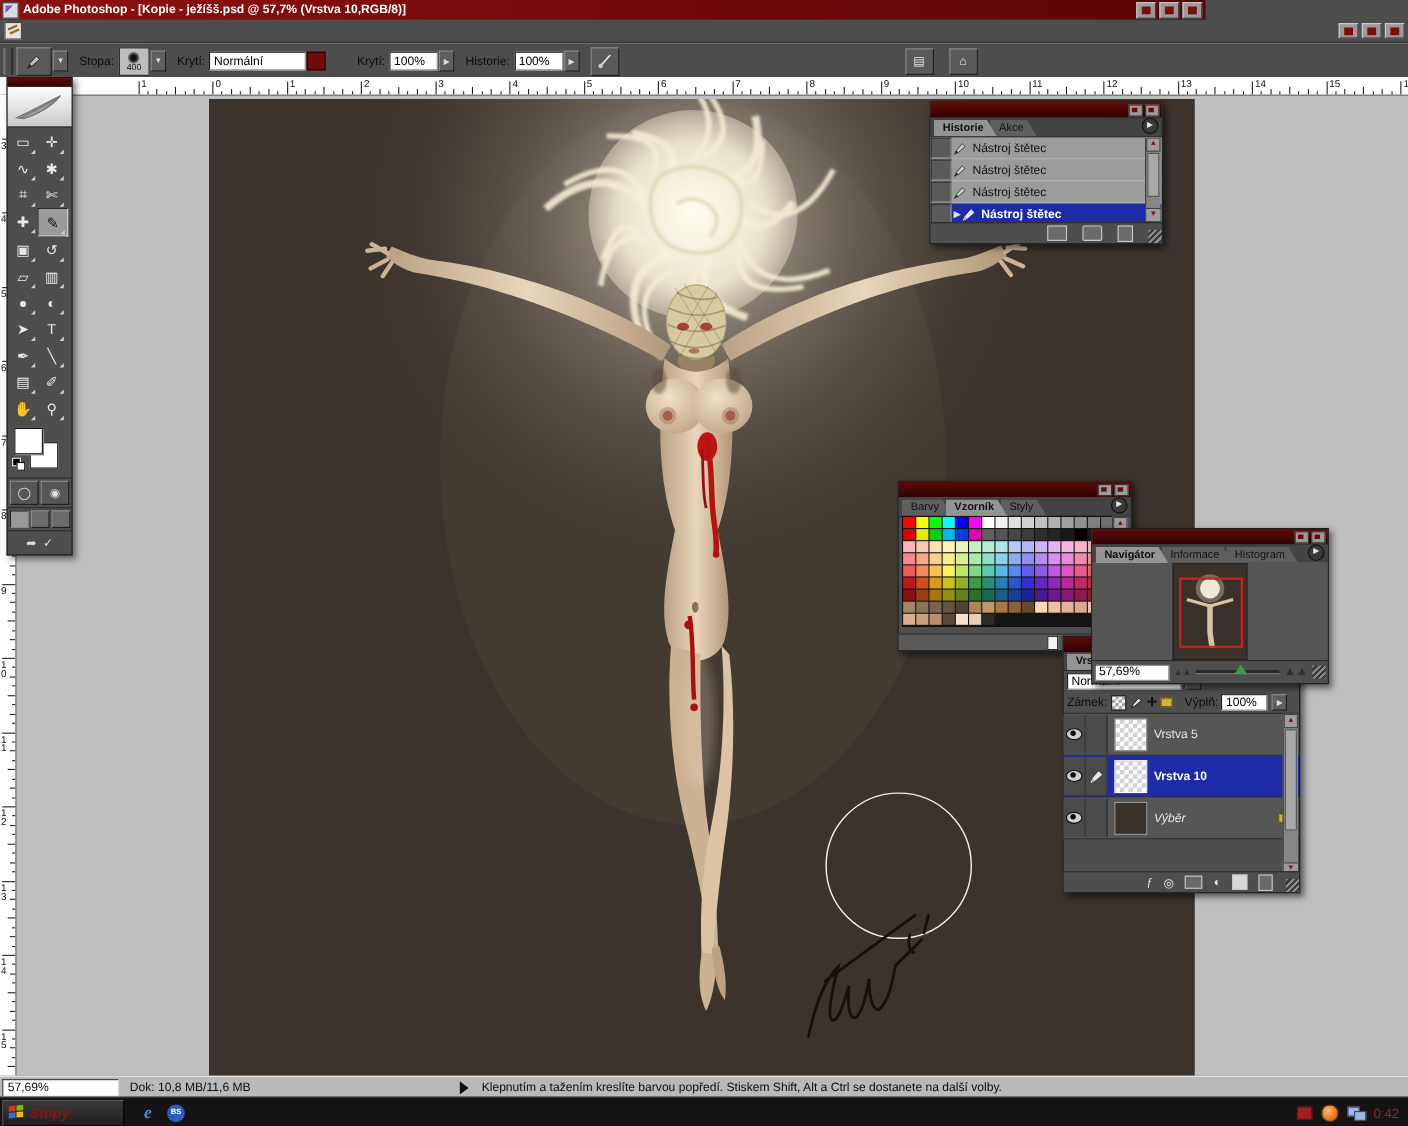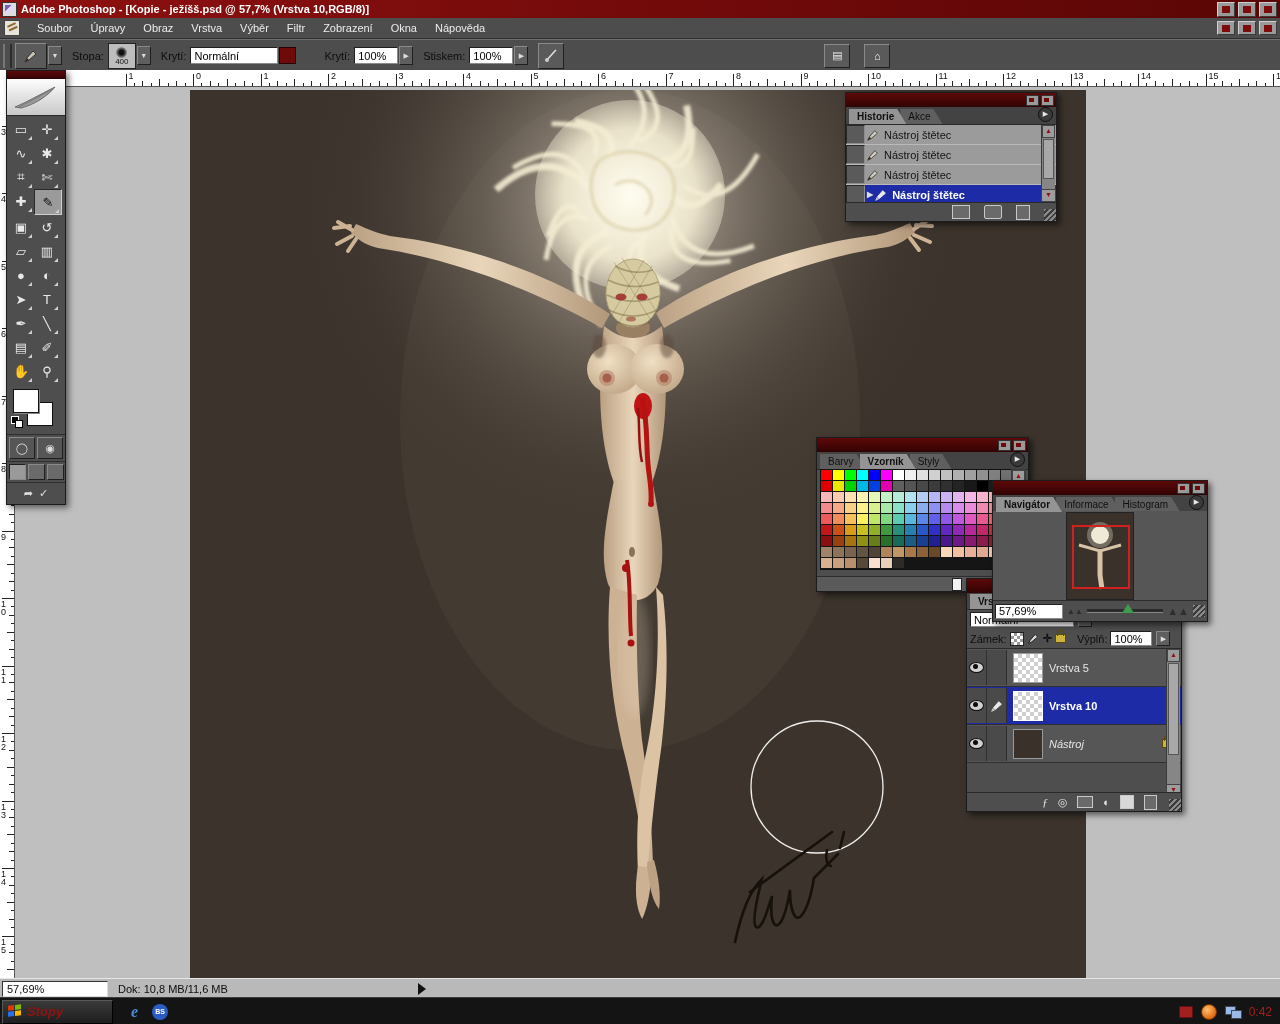--- a/index.html
+++ b/index.html
@@ -3,21 +3,21 @@
 <meta charset="utf-8">
 <style>
   html,body{margin:0;padding:0;background:#000;}
   #app{position:relative;width:1280px;height:1024px;overflow:hidden;
        font-family:"Liberation Sans",sans-serif;font-size:11px;color:#111;
        background:#4d4d4d;}
   
   .bo{border:1px solid;border-color:#8a8a8a #1f1f1f #1f1f1f #8a8a8a;}
   .btn{background:#5a5a5a;}
   
-  #titlebar{position:absolute;left:0;top:0;width:1280px;height:18px;
+  #titlebar{position:absolute;left:0;top:0;width:1096px;height:18px;
     background:linear-gradient(90deg,#a01414,#6e0707 70%,#5a0505);
     display:flex;align-items:center;color:#fff;font-weight:bold;}
   .ps-ico{width:13px;height:13px;margin:0 4px 0 2px;background:#ddd;border:1px solid #333;
     position:relative;flex:none;}
   .ps-ico:after{content:"";position:absolute;left:2px;top:2px;width:8px;height:8px;
     background:linear-gradient(135deg,#7a5cc0 40%,#e0d8f0 41%);}
   .winbtns{margin-left:auto;display:flex;gap:3px;padding-right:3px;}
   .wbtn{width:16px;height:13px;background:#9a9a9a;border:1px solid;border-color:#cfcfcf #3a3a3a #3a3a3a #cfcfcf;
     display:flex;align-items:center;justify-content:center;}
   .wbtn i{display:block;width:8px;height:7px;background:#7c0c0c;}
@@ -190,21 +190,20 @@
           <i></i>
         </div>
       <div class="wbtn">
           <i></i>
         </div>
     </div>
   </div>
 
   <div id="menubar">
     <span class="doc-ico"></span>
-    <span id="menu-items"><span class="menu-item">Soubor</span><span class="menu-item">Úpravy</span><span class="menu-item">Obraz</span><span class="menu-item">Vrstva</span><span class="menu-item">Výběr</span><span class="menu-item">Filtr</span><span class="menu-item">Zobrazení</span><span class="menu-item">Okna</span><span class="menu-item">Nápověda</span></span>
     <div class="winbtns">
       <div class="wbtn">
           <i></i>
         </div>
       <div class="wbtn">
           <i></i>
         </div>
       <div class="wbtn">
           <i></i>
         </div>
@@ -229,21 +228,21 @@
     <span class="ob-lbl">Krytí:</span>
     <div class="field" style="width:80px">
       <span>Normální</span>
     </div>
     <div class="red-drop"></div>
     <span class="ob-lbl" style="margin-left:28px">Krytí:</span>
     <div class="field" style="width:36px">
       <span>100%</span>
     </div>
     <div class="mini-arrow">▶</div>
-    <span class="ob-lbl">Stiskem:</span>
+    <span class="ob-lbl">Historie:</span>
     <div class="field" style="width:36px">
       <span>100%</span>
     </div>
     <div class="mini-arrow">▶</div>
     <div class="airbrush btn bo">
       <svg width="16" height="16" viewBox="0 0 16 16">
         <path d="M3,13 L11,4 M11,4 l2,-2" stroke="#ddd" stroke-width="1.6" fill="none"></path>
         <circle cx="4" cy="12" r="2" fill="#ccc"></circle>
       </svg>
     </div>
@@ -997,21 +996,21 @@
     <span class="lthumb" style="border-color:#fff"></span>
     <span style="">Vrstva 10</span>
 
   </div>
   <div class="lrow">
     <span class="lwell">
               <span class="eye"></span>
             </span>
     <span class="lwell"></span>
     <span class="lthumb solid"></span>
-    <span style="font-style:italic;">Nástroj</span>
+    <span style="font-style:italic;">Výběr</span>
     <span class="locki"></span>
   </div>
           <div class="hsb" style="top:0;height:148px">
     <div class="sbar">▲</div>
     <div class="sthumb" style="height:90px"></div>
     <div class="sbar" style="position:absolute;bottom:0;left:-1px;right:-1px">▼</div>
           </div>
         </div>
       <div class="pbottom" style="gap:10px;padding-right:24px;">
         <span style="color:#e8e8e8;font-style:italic;font-family:'Liberation Serif',serif">ƒ</span>
@@ -1064,20 +1063,21 @@
       </div>
     </div>
   </div>
 
   <div id="statusbar">
     <div id="zoombox">
       <span>57,69%</span>
     </div>
     <span id="docinfo">Dok: 10,8 MB/11,6 MB</span>
     <div id="statarrow"></div>
+    <span id="stattip">Klepnutím a tažením kreslíte barvou popředí.  Stiskem Shift, Alt a Ctrl se dostanete na další volby.</span>
   </div>
 
   <div id="taskbar">
     <div id="startbtn">
       <span class="winflag">
           <i></i>
           <i></i>
           <i></i>
           <i></i>
         </span>

